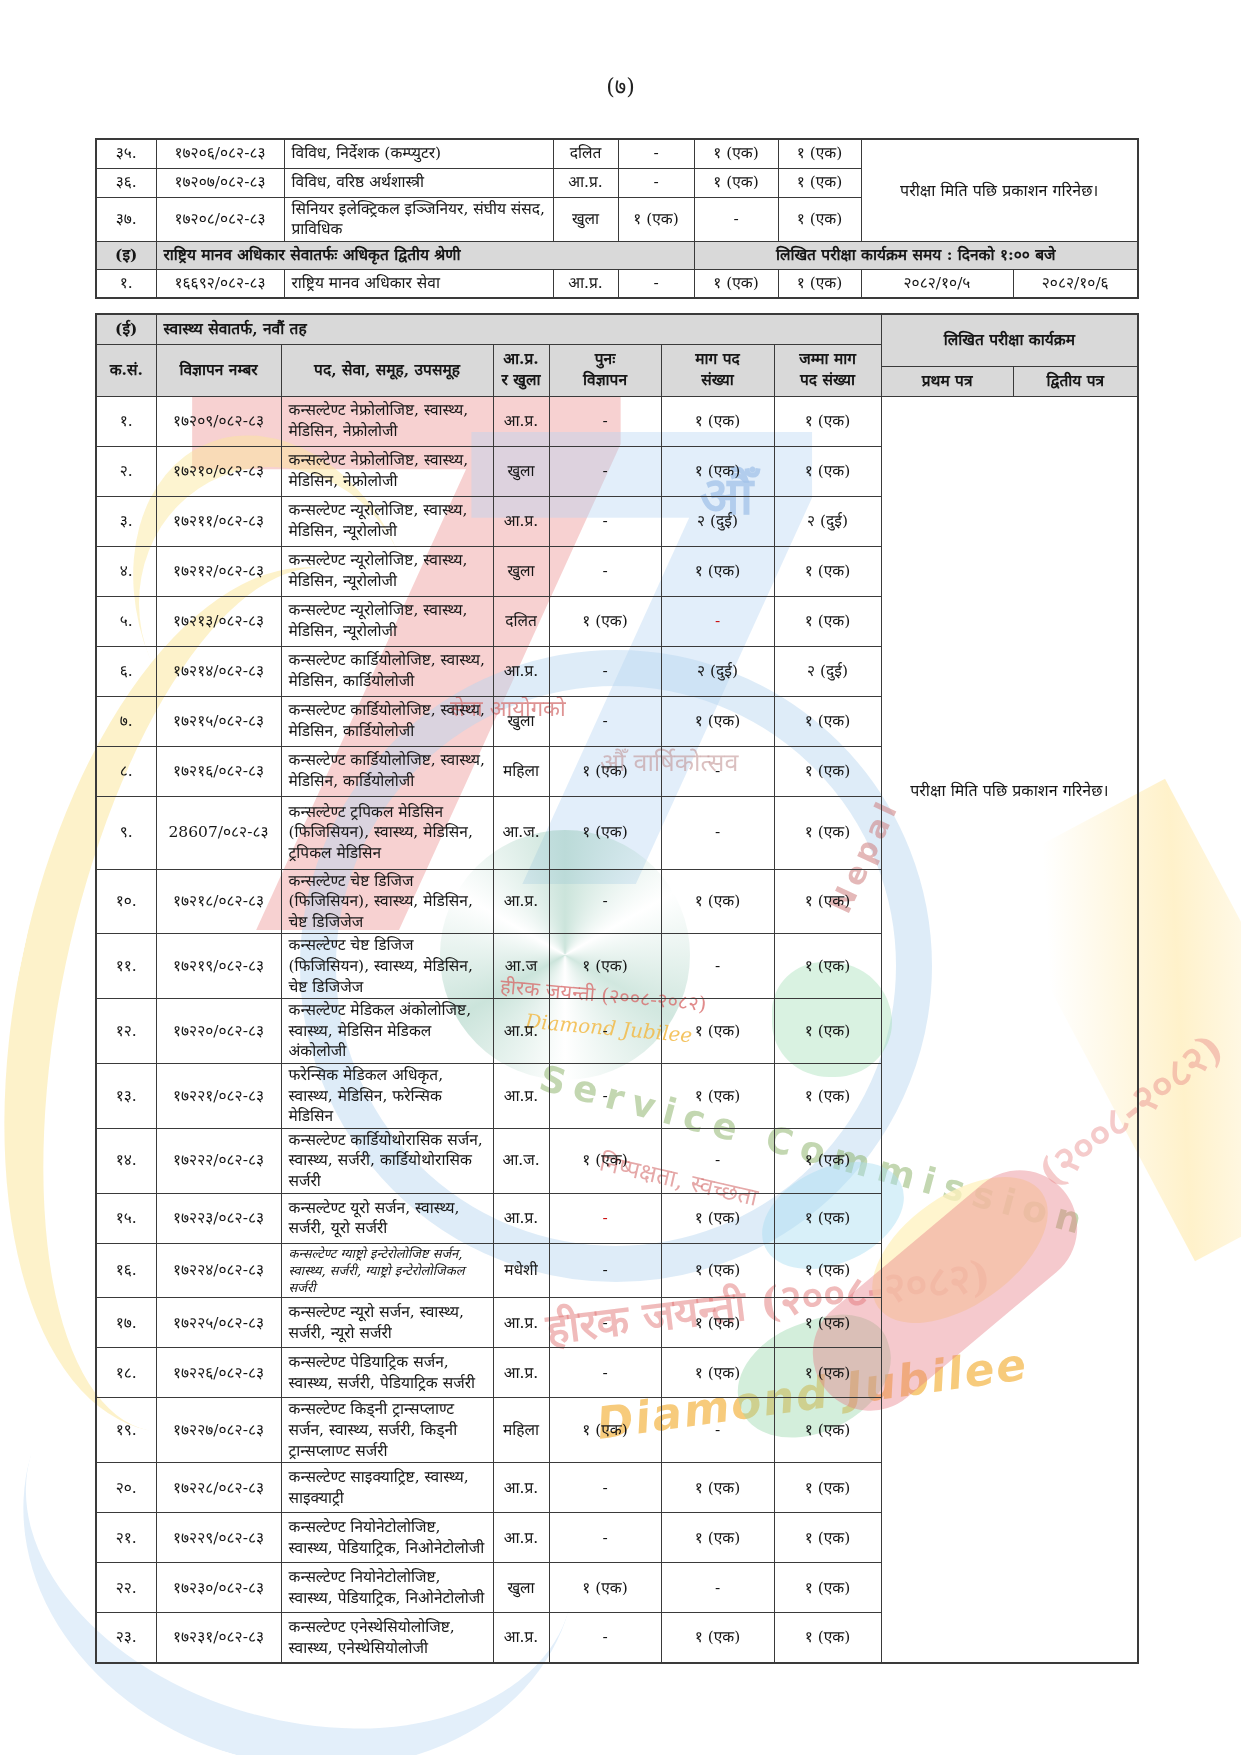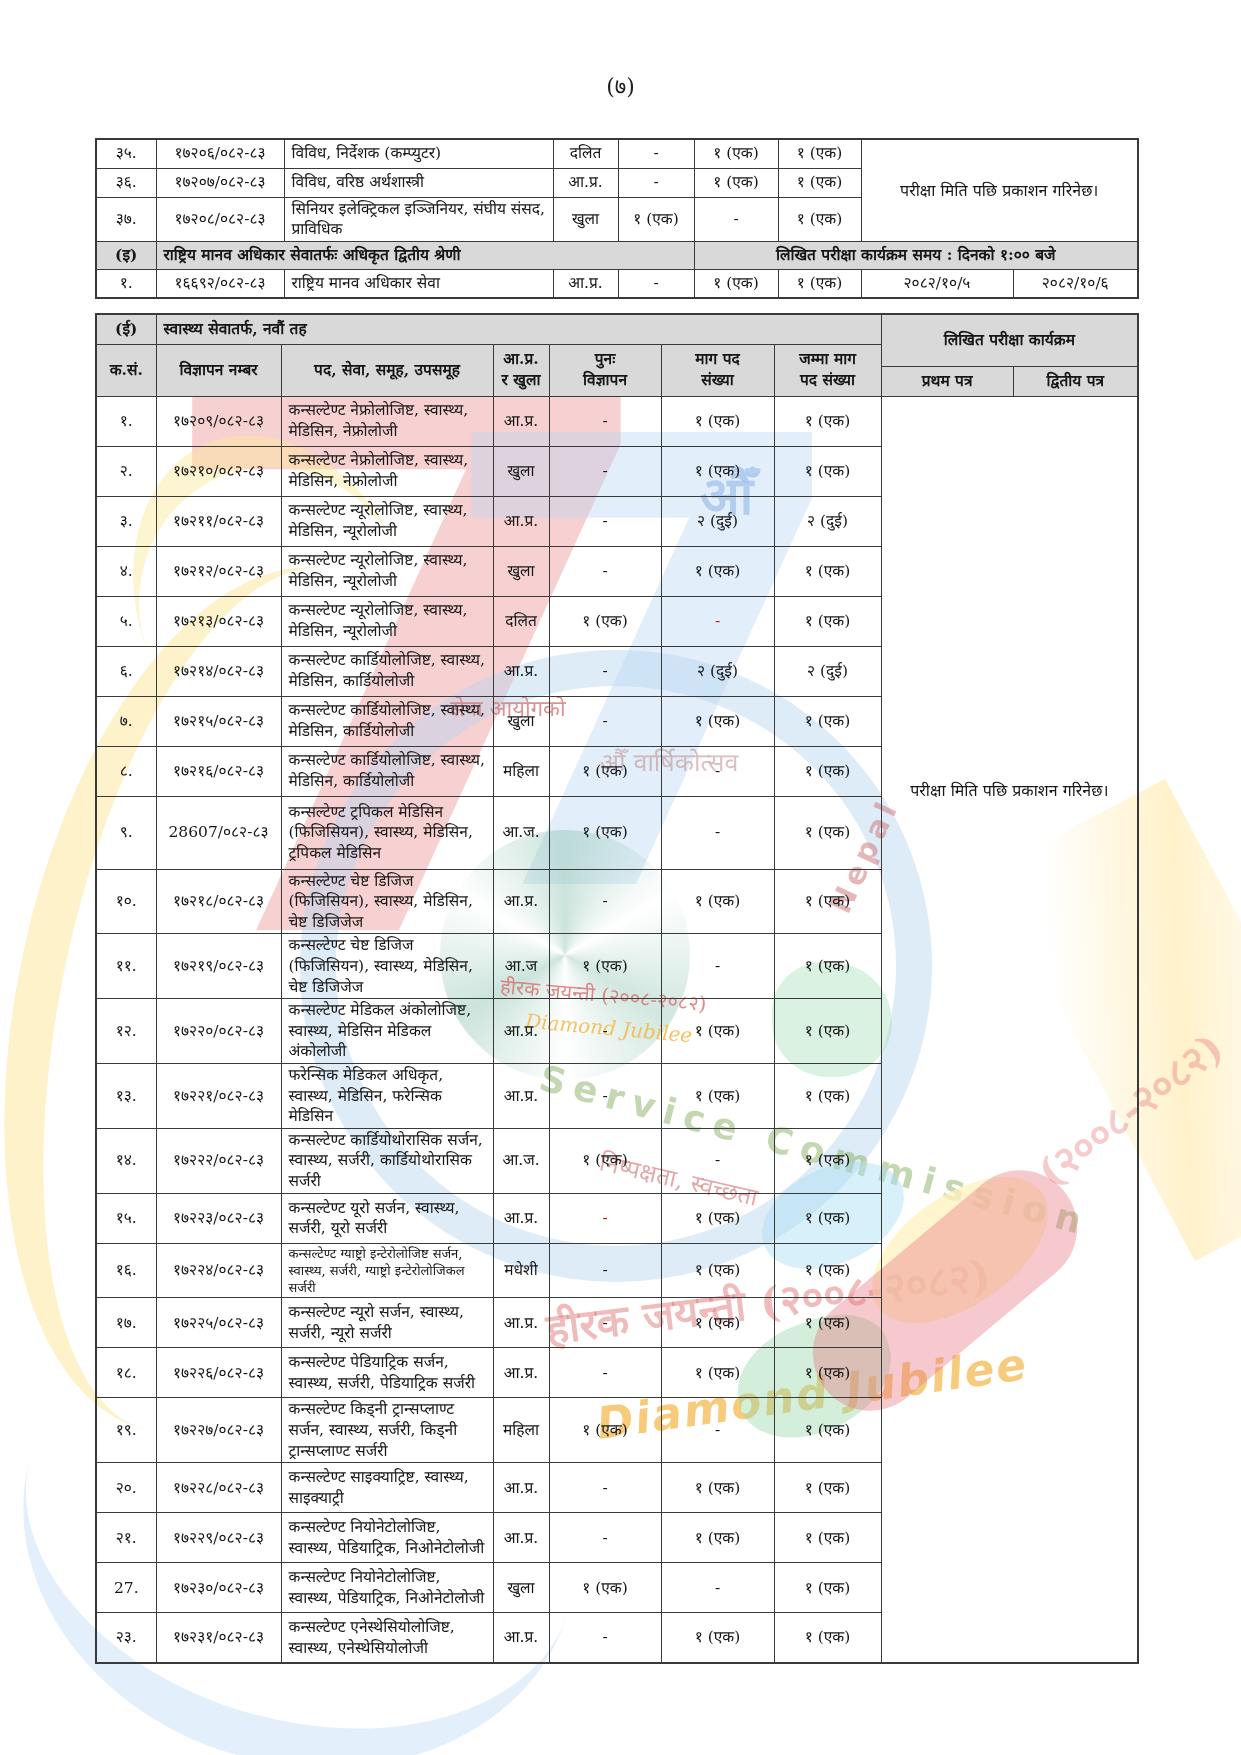--- a/index.html
+++ b/index.html
@@ -35,21 +35,21 @@
   .w-ydiag{left:1080px;top:800px;width:200px;height:440px;background:linear-gradient(115deg,rgba(255,236,170,0) 15%,rgba(255,228,150,.5) 50%,rgba(255,236,170,0) 85%);transform:rotate(-28deg);}
   .w-redfrag{left:1020px;top:1090px;font-size:40px;font-weight:bold;color:rgba(230,125,125,.4);transform:rotate(-38deg);}
   .w-bluearc{left:20px;top:1300px;width:560px;height:420px;border-bottom:44px solid rgba(186,216,243,.4);border-radius:50%;transform:rotate(16deg);}
   
   table{border-collapse:collapse;table-layout:fixed;position:absolute;left:95px;z-index:1;border:2px solid #3a3a3a;}
   .t1{top:138px;width:1042px;}
   .t2{top:313px;width:1042px;}
   td{border:1.5px solid #3a3a3a;padding:1px 4px;font-size:15.5px;line-height:1.33;vertical-align:middle;overflow:hidden;}
   .c{text-align:center;}
   .l{text-align:left;padding-left:7px;}
-  .sm{font-size:13px;}
+  .sm{font-size:13px;font-style:italic;}
   .red{color:#cc1111;}
   .gray td{background:#d9d9d9;font-weight:bold;}
   .hdr td{background:#d9d9d9;font-weight:bold;text-align:center;}
   .t1 tr.r29{height:29px;padding-left:32px;} .t1 tr.r60{height:43px;} .t1 tr.r28{height:28px;}
   .t2 tr{height:50px;}
   .t2 tr.hA{height:30px;} .t2 tr.hB{height:22px;} .t2 tr.hC{height:30px;}
   .t2 tr.h73{height:73px;} .t2 tr.h46{height:46px;}
   .bignote{vertical-align:top;background:transparent;}
   .noteinner{padding-top:382px;text-align:center;font-size:16px;}
   .note{font-size:16px;}
@@ -375,21 +375,21 @@
   <tr>
         <td class="c">२१.</td>
         <td class="c">१७२२९/०८२-८३</td>
         <td class="l">कन्सल्टेण्ट नियोनेटोलोजिष्ट, स्वास्थ्य, पेडियाट्रिक, निओनेटोलोजी</td>
         <td class="c">आ.प्र.</td>
         <td class="c">-</td>
         <td class="c">१ (एक)</td>
         <td class="c">१ (एक)</td>
       </tr>
   <tr>
-        <td class="c">27.</td>
+        <td class="c">२२.</td>
         <td class="c">१७२३०/०८२-८३</td>
         <td class="l">कन्सल्टेण्ट नियोनेटोलोजिष्ट, स्वास्थ्य, पेडियाट्रिक, निओनेटोलोजी</td>
         <td class="c">खुला</td>
         <td class="c">१ (एक)</td>
         <td class="c">-</td>
         <td class="c">१ (एक)</td>
       </tr>
   <tr>
         <td class="c">२३.</td>
         <td class="c">१७२३१/०८२-८३</td>

